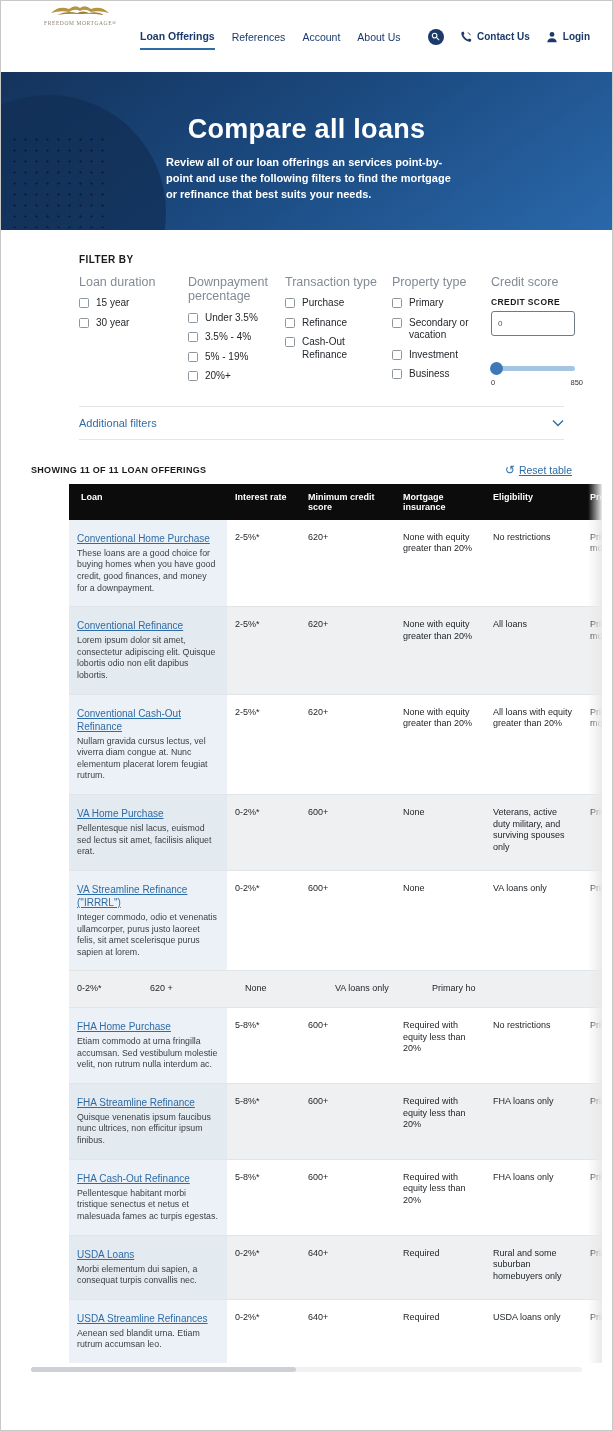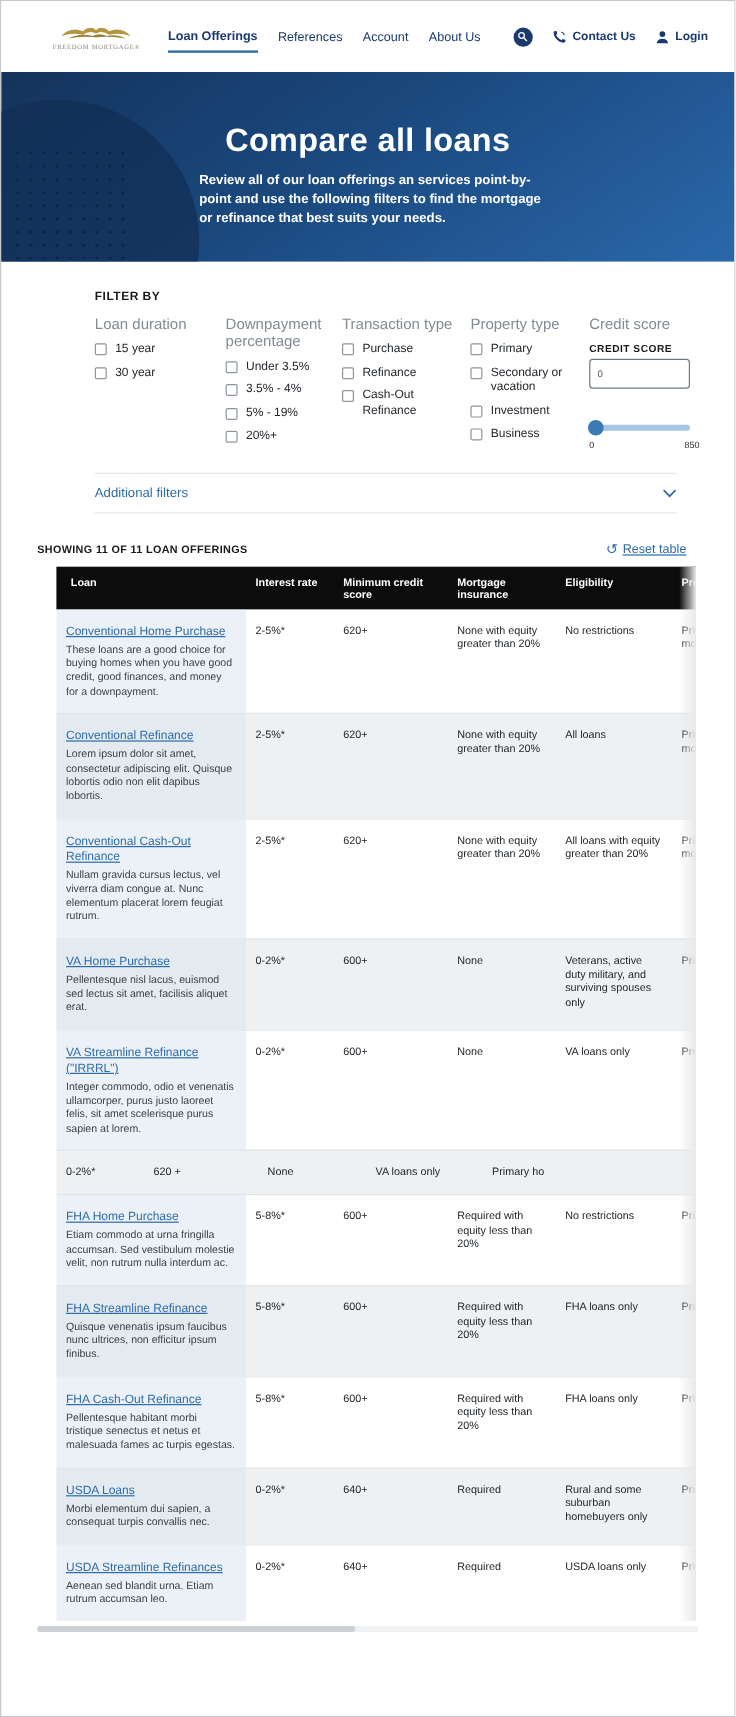--- a/index.html
+++ b/index.html
@@ -1,21 +1,21 @@
 <!DOCTYPE html>
 <html><head>
 <meta charset="utf-8">
 <style>
   * { margin:0; padding:0; box-sizing:border-box; }
   html,body { background:#fff; }
   body { font-family:"Liberation Sans", sans-serif; width:613px; }
   #page { width:613px; height:1431px; border:1px solid #c8c8c8; background:#fff; overflow:hidden; position:relative; }
 
   
-  .hdr { height:59px; display:flex; align-items:center; padding:0 22px 0 43px; background:#fff; }
+  .hdr { height:71px; display:flex; padding:0 22px 0 43px; background:#fff; }
   .brand { width:72px; text-align:center; }
   .brand svg { display:block; margin:0 auto; }
   .brand-name { font-family:"Liberation Serif", serif; font-size:5.5px; letter-spacing:0.6px; color:#8d8272; margin-top:1px; white-space:nowrap; }
   .nav { display:flex; align-items:center; gap:17px; margin-left:24px; }
   .nav-item { font-size:10.5px; color:#1b3a6b; text-decoration:none; padding:6px 0; }
   .nav-item.active { font-weight:bold; border-bottom:2px solid #2e6ca8; }
   .hdr-right { margin-left:auto; display:flex; align-items:center; gap:16px; }
   .search-btn { width:16px; height:16px; border-radius:50%; background:#1b3a6b; display:flex; align-items:center; justify-content:center; }
   .hdr-link { display:flex; align-items:center; gap:5px; font-size:10px; font-weight:bold; color:#1b3a6b; text-decoration:none; }
 
@@ -47,21 +47,21 @@
   .addl { display:flex; align-items:center; justify-content:space-between; margin:0 48px 0 78px; padding:10px 0; }
   .addl-label { font-size:11px; color:#2e6ca8; }
   .hr2 { border-top:1px solid #e3e6e9; margin:0 48px 0 78px; }
 
   
   .table-meta { display:flex; justify-content:space-between; align-items:center; margin:24px 40px 8px 30px; }
   .showing { font-size:9px; font-weight:bold; color:#1a1a1a; letter-spacing:0.3px; }
   .reset { display:flex; align-items:center; gap:4px; font-size:10.5px; color:#2e6ca8; text-decoration:none; }
   .reset-icon { font-size:12px; line-height:1; transform:scaleX(-1); display:inline-block; }
   .reset-label { text-decoration:underline; }
-  .tbl-wrap { margin:0 26px; position:relative; overflow:hidden; width:553px;padding-left:20px; }
+  .tbl-wrap { margin:0 48px; position:relative; overflow:hidden; width:553px;padding-left:20px; }
   .tbl { width:612px; }
   .thead { display:flex; background:#0c0c0c; color:#fff; }
   .th { font-size:9px; font-weight:bold; padding:8px 8px; }
   .c-loan { width:158px; padding-left:12px; }
   .c-rate { width:73px; }
   .c-score { width:95px; }
   .c-ins { width:90px; }
   .c-elig { width:97px; }
   .c-prop { width:95px; }
   .trow { display:flex; border-top:1px solid #e2e5e8; background:#fff; }

